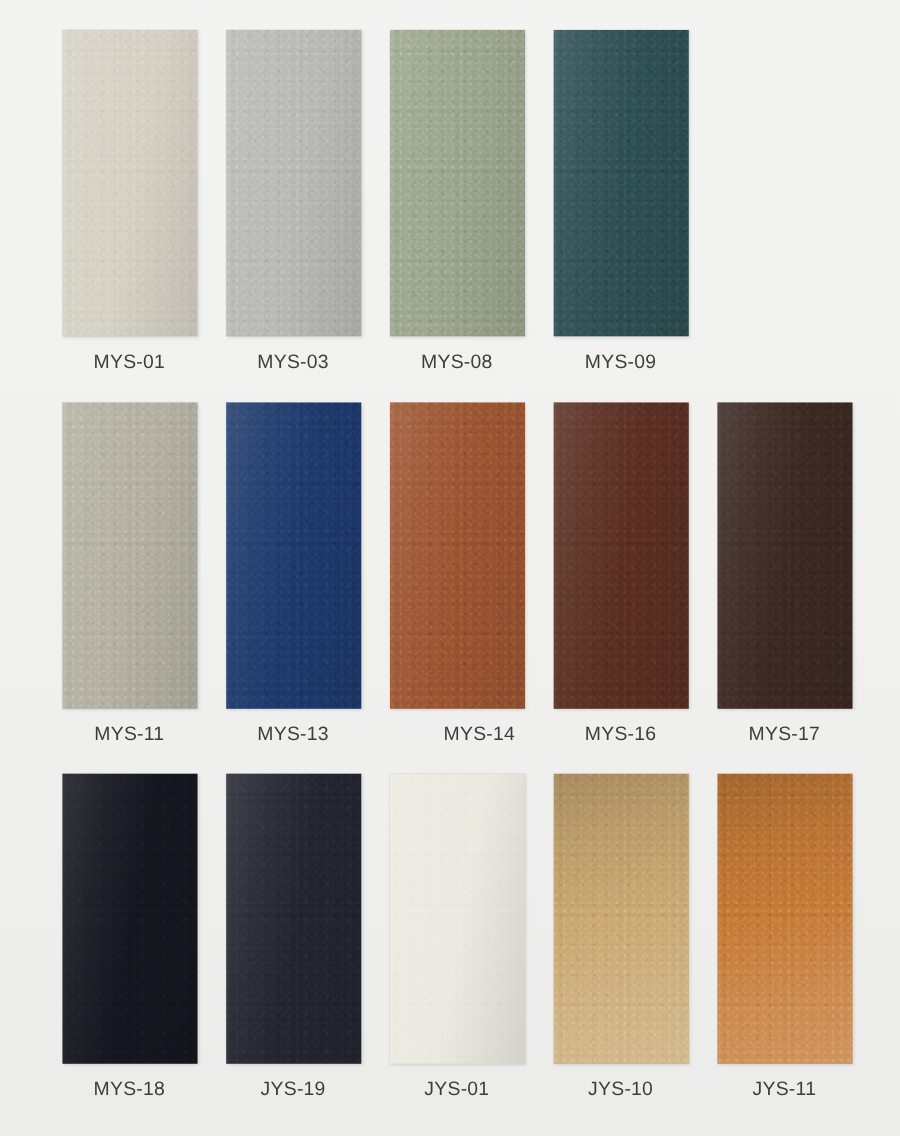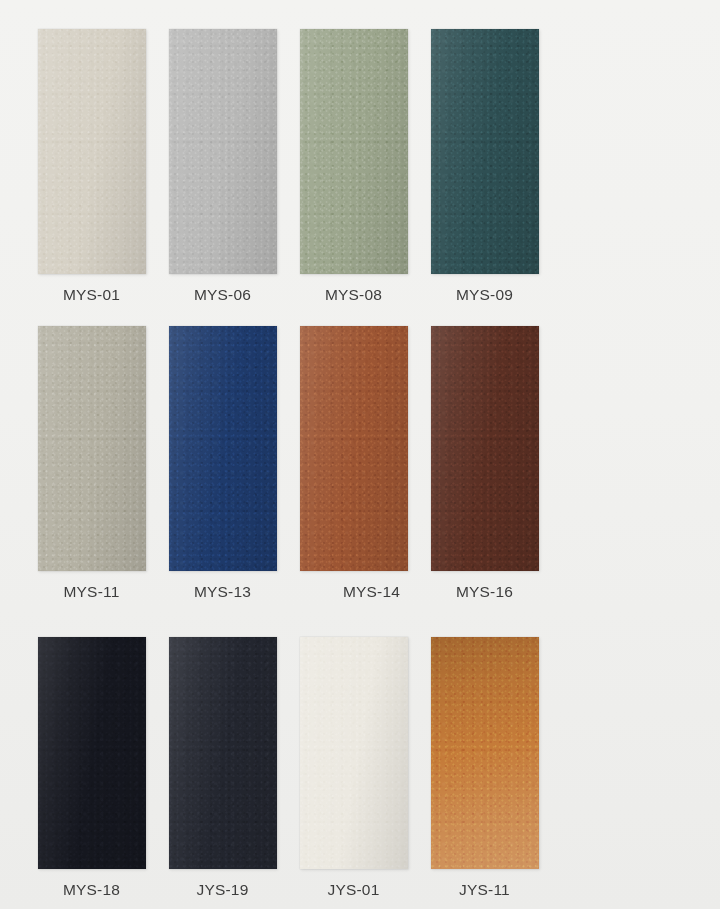--- a/index.html
+++ b/index.html
@@ -22,23 +22,23 @@
     display: flex;
     flex-direction: column;
     box-sizing: border-box;
     padding: 0;
   }
 
   .swatch-row {
     flex: 1 1 0;
     display: flex;
     flex-direction: row;
-    align-items: flex-end;
+    align-items: flex-start;
     justify-content: flex-start;
-    padding-left: 26px;
+    padding-left: 38px;
     box-sizing: border-box;
   }
   .swatch-row.row-1 { padding-top: 24px; }
   .swatch-row.row-2 { padding-top: 8px; }
   .swatch-row.row-3 { padding-top: 8px; }
 
   .swatch-cell {
     width: 131px;
     display: flex;
     flex-direction: column;
@@ -135,21 +135,21 @@
       <div class="swatch-label" style="color: rgb(61, 61, 61);">MYS-01</div>
     </div>
     <div class="swatch-cell">
       <div class="swatch-chip-wrap">
         <div class="swatch-chip" style="background-color: rgb(185, 185, 184);">
           <div class="grain"></div>
           <div class="grain2"></div>
           <div class="sheen"></div>
         </div>
       </div>
-      <div class="swatch-label" style="color: rgb(61, 61, 61);">MYS-06</div>
+      <div class="swatch-label" style="color: rgb(61, 61, 61);">MYS-03</div>
     </div>
     <div class="swatch-cell">
       <div class="swatch-chip-wrap">
         <div class="swatch-chip" style="background-color: rgb(156, 166, 141);">
           <div class="grain"></div>
           <div class="grain2"></div>
           <div class="sheen"></div>
         </div>
       </div>
       <div class="swatch-label" style="color: rgb(61, 61, 61);">MYS-08</div>
@@ -200,20 +200,30 @@
     <div class="swatch-cell">
       <div class="swatch-chip-wrap">
         <div class="swatch-chip" style="background-color: rgb(90, 47, 35);">
           <div class="grain"></div>
           <div class="grain2"></div>
           <div class="sheen"></div>
         </div>
       </div>
       <div class="swatch-label" style="color: rgb(61, 61, 61);">MYS-16</div>
     </div>
+    <div class="swatch-cell">
+      <div class="swatch-chip-wrap">
+        <div class="swatch-chip" style="background-color: rgb(59, 41, 35);">
+          <div class="grain"></div>
+          <div class="grain2"></div>
+          <div class="sheen"></div>
+        </div>
+      </div>
+      <div class="swatch-label" style="color: rgb(61, 61, 61);">MYS-17</div>
+    </div>
   </div>
 
   <div class="swatch-row row-3">
     <div class="swatch-cell">
       <div class="swatch-chip-wrap">
         <div class="swatch-chip" style="background-color: rgb(21, 23, 31);">
           <div class="grain"></div>
           <div class="grain2"></div>
           <div class="sheen"></div>
         </div>
@@ -235,20 +245,30 @@
         <div class="swatch-chip" style="background-color: rgb(236, 233, 225);">
           <div class="grain"></div>
           <div class="grain2"></div>
           <div class="sheen"></div>
         </div>
       </div>
       <div class="swatch-label" style="color: rgb(61, 61, 61);">JYS-01</div>
     </div>
     <div class="swatch-cell">
       <div class="swatch-chip-wrap">
+        <div class="swatch-chip grad" style="background-color: rgb(201, 168, 115);">
+          <div class="grain"></div>
+          <div class="grain2"></div>
+          <div class="sheen"></div>
+        </div>
+      </div>
+      <div class="swatch-label" style="color: rgb(61, 61, 61);">JYS-10</div>
+    </div>
+    <div class="swatch-cell">
+      <div class="swatch-chip-wrap">
         <div class="swatch-chip grad" style="background-color: rgb(197, 123, 57);">
           <div class="grain"></div>
           <div class="grain2"></div>
           <div class="sheen"></div>
         </div>
       </div>
       <div class="swatch-label" style="color: rgb(61, 61, 61);">JYS-11</div>
     </div>
   </div>
 

